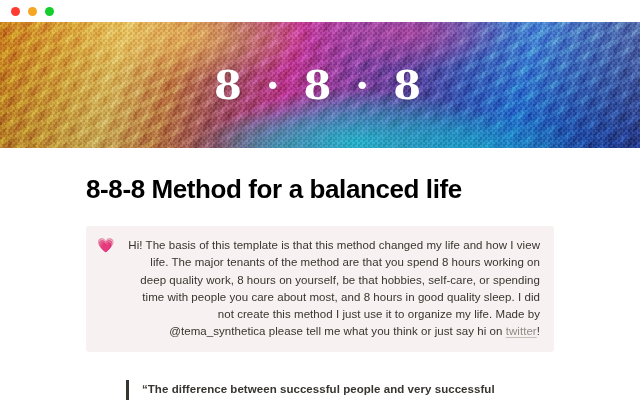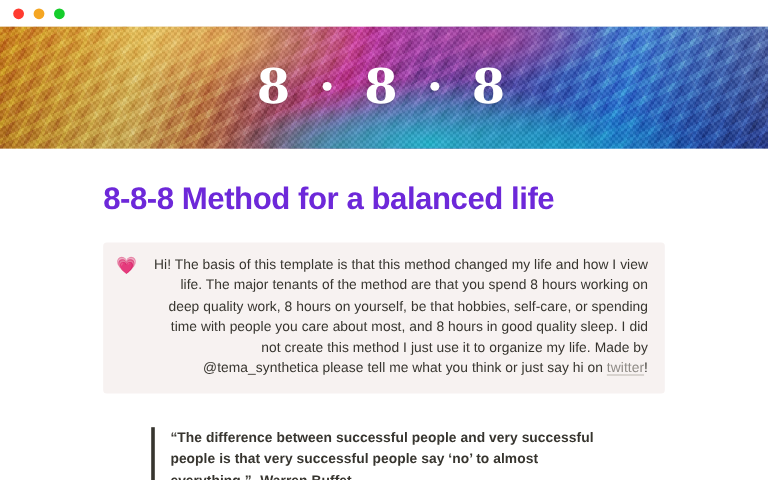--- a/index.html
+++ b/index.html
@@ -35,21 +35,21 @@
     border-radius: 50%;
     display: block;
   }
   .dot-close  { background: #ff3b30; }
   .dot-min    { background: #f5a623; }
   .dot-max    { background: #15cd2b; }
 
   
   .hero {
     position: relative;
-    height: 102px;
+    height: 126px;
     width: 640px;
     overflow: hidden;
   }
   .hero-bg {
     position: absolute;
     inset: 0;
     background:
       
       repeating-linear-gradient(115deg,
         rgba(255,255,255,0.20) 0px, rgba(255,255,255,0.20) 3px,
@@ -125,21 +125,21 @@
   .page {
     padding: 0 86px;
     box-sizing: border-box;
   }
   .page-title {
     margin: 0;
     padding-top: 26px;
     font-size: 26px;
     font-weight: 700;
     letter-spacing: -0.4px;
-    color: #6d28d9;
+    color: #000000;
     line-height: 1.2;
   }
 
   
   .callout {
     margin-top: 21px;
     background: #f7f2f1;
     border-radius: 3px;
     padding: 11px 14px 12px 11px;
     display: flex;

